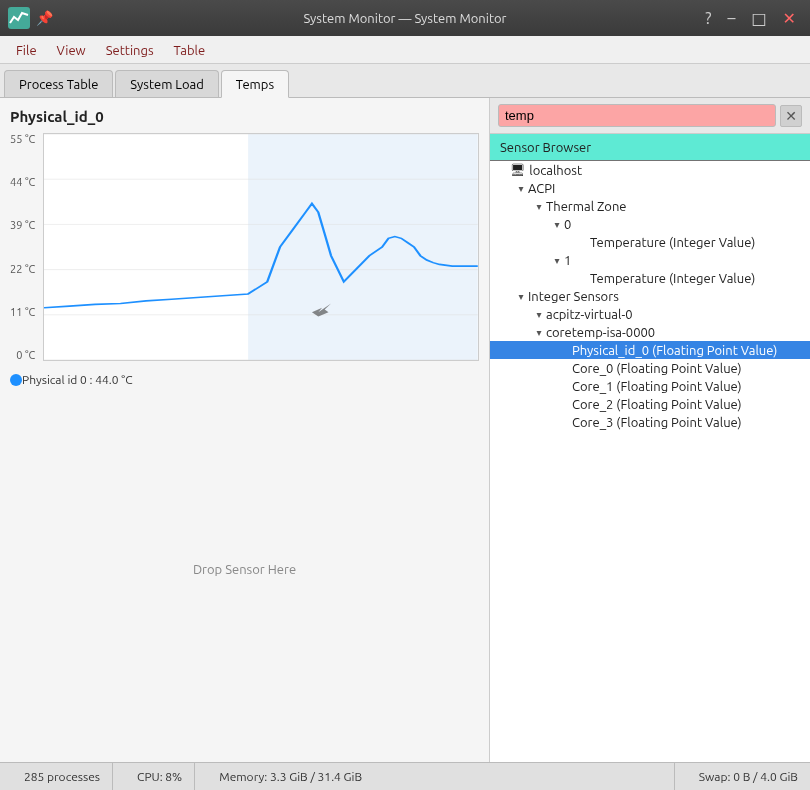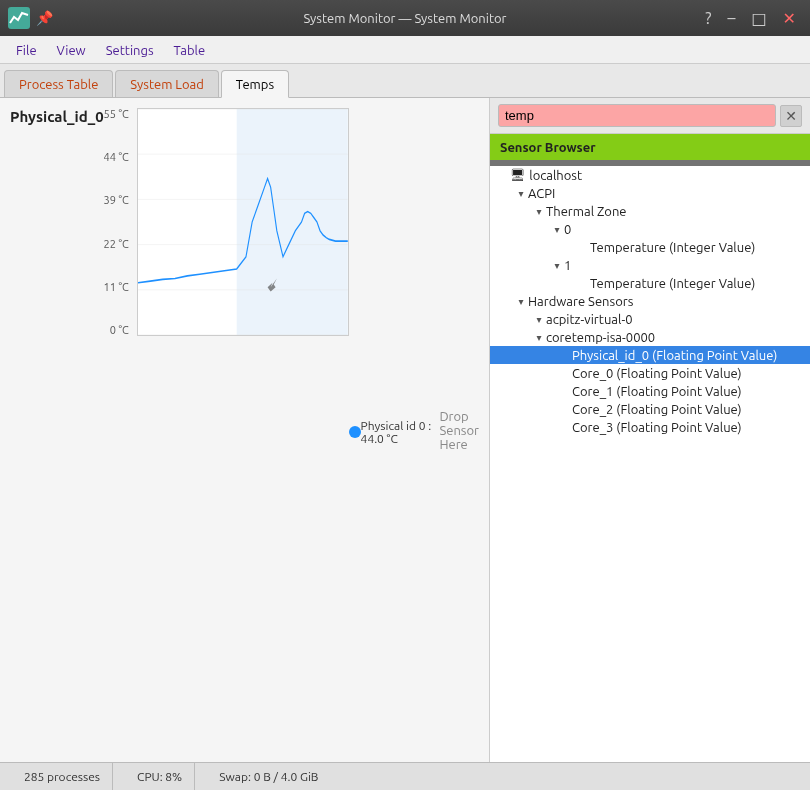--- a/index.html
+++ b/index.html
@@ -69,42 +69,42 @@
       align-items: center;
       padding: 0 8px;
       gap: 4px;
       flex-shrink: 0;
       border-bottom: 1px solid #ccc;
     }
     .menu-item {
       padding: 4px 8px;
       cursor: pointer;
       border-radius: 3px;
-      color: #4c1d95;
+      color: #7f1d1d;
     }
 
     
     .tabbar {
       background: #e8e8e8;
       height: 34px;
       display: flex;
       align-items: flex-end;
       padding: 0 4px;
       flex-shrink: 0;
       border-bottom: 1px solid #bbb;
     }
     .tab {
       padding: 6px 14px;
       cursor: pointer;
       border: 1px solid #bbb;
       border-bottom: none;
       background: #d8d8d8;
       border-radius: 4px 4px 0 0;
       margin-right: 2px;
-      color: #c2410c;
+      color: #000000;
       font-size: 13px;
     }
     .tab.active {
       background: #f5f5f5;
       border-bottom: 1px solid #f5f5f5;
       color: #000;
       margin-bottom: -1px;
     }
 
     
@@ -112,20 +112,21 @@
       display: flex;
       flex: 1;
       background: #f5f5f5;
       overflow: hidden;
     }
 
     
     .left-panel {
       flex: 1;
       display: flex;
+      flex-direction: column;
       padding: 10px;
       overflow: hidden;
       border-right: 1px solid #ccc;
     }
 
     .chart-title {
       font-size: 15px;
       font-weight: bold;
       color: #222;
       margin-bottom: 8px;
@@ -221,24 +222,24 @@
       color: #555;
       font-size: 14px;
       padding: 2px 4px;
       background: #d0d0d0;
       border: 1px solid #bbb;
       border-radius: 2px;
     }
 
     .sensor-browser-title {
       padding: 6px 10px;
-      font-weight: bold;
+      font-weight: normal;
       color: #222;
-      background: #84cc16;
-      border-bottom: 6px solid #737373;
+      background: #5eead4;
+      border-bottom: 1px solid #737373;
       font-size: 13px;
     }
 
     .tree-view {
       flex: 1;
       overflow-y: auto;
       background: white;
       border: none;
     }
 
@@ -416,21 +417,21 @@
 
       <div class="tree-item" style="padding-left: 6px;">
         <span class="tree-indent" style="width:80px"></span>
         <span class="tree-arrow"></span>
         <span>Temperature (Integer Value)</span>
       </div>
 
       <div class="tree-item" style="padding-left: 6px;">
         <span class="tree-indent" style="width:18px"></span>
         <span class="tree-arrow">▾</span>
-        <span>Hardware Sensors</span>
+        <span>Integer Sensors</span>
       </div>
 
       <div class="tree-item" style="padding-left: 6px;">
         <span class="tree-indent" style="width:36px"></span>
         <span class="tree-arrow">▾</span>
         <span>acpitz-virtual-0</span>
       </div>
 
 
       <div class="tree-item" style="padding-left: 6px;">
@@ -474,16 +475,19 @@
 
 </div>
 
 <div class="statusbar">
   <div class="status-segment">
     <span>285 processes</span>
   </div>
   <div class="status-segment">
     <span>CPU: 8%</span>
   </div>
+  <div class="status-segment" style="flex:1">
+    <span>Memory: 3.3 GiB / 31.4 GiB</span>
+  </div>
   <div class="status-segment">
     <span>Swap: 0 B / 4.0 GiB</span>
   </div>
 </div>
 
 </body></html>

